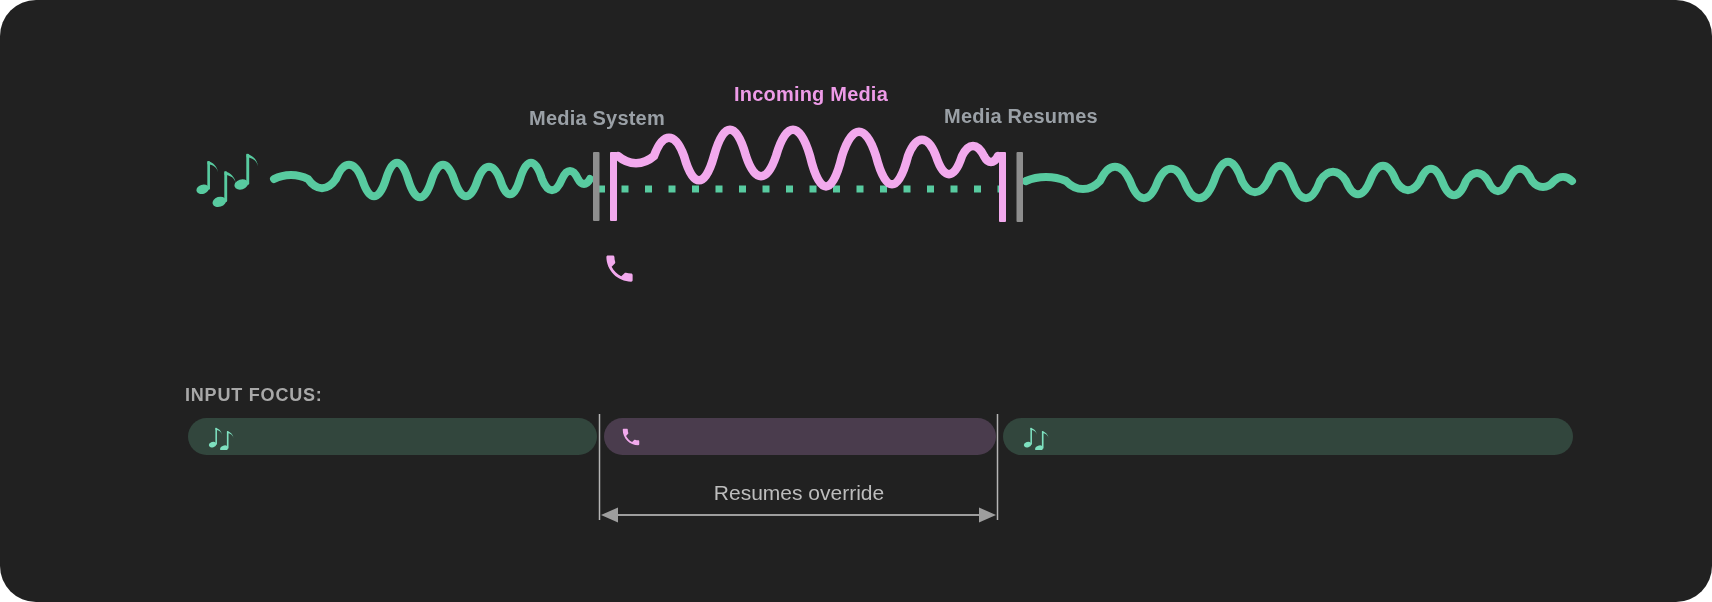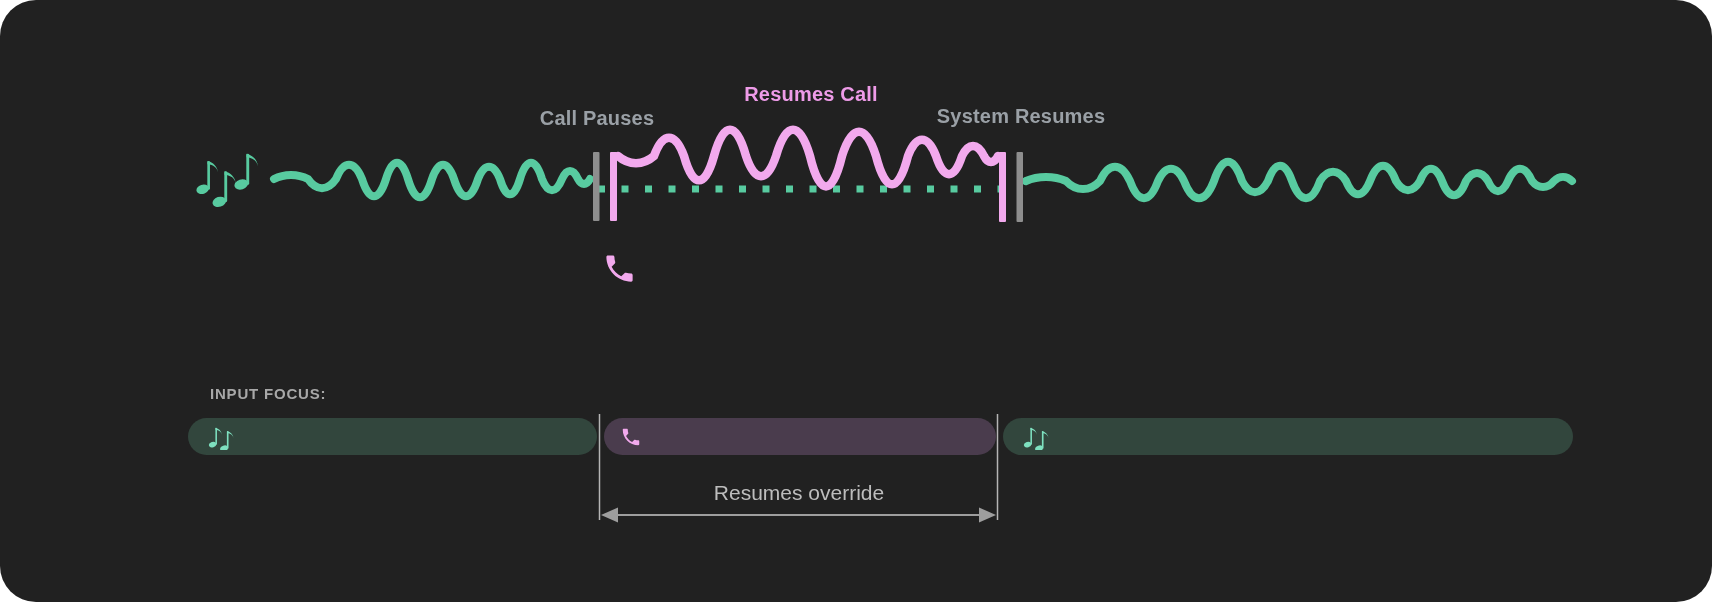--- a/index.html
+++ b/index.html
@@ -30,22 +30,22 @@
   .note-green{fill:var(--media-green)}
   .note-light{fill:var(--media-icon-green)}
   .phone-pink{fill:var(--call-pink)}
   .vline{stroke:var(--line-gray);stroke-width:1.5}
   .arrow-line{stroke:var(--arrow-gray);stroke-width:2}
   .arrow-head{fill:var(--arrow-gray)}
   .lbl{position:absolute;transform:translateX(-50%);white-space:nowrap;
     font-size:20px;font-weight:600;letter-spacing:.2px}
   .lbl-media{color:var(--label-gray)}
   .lbl-call{color:var(--call-pink-label)}
-  .heading{position:absolute;left:210px;top:385px;color:var(--heading-gray);
-    font-size:15px;font-weight:700;letter-spacing:.8px}
+  .heading{position:absolute;left:185px;top:385px;color:var(--heading-gray);
+    font-size:18px;font-weight:700;letter-spacing:.8px}
   .override-lbl{position:absolute;left:799px;top:481px;transform:translateX(-50%);
     color:var(--override-gray);font-size:21px;font-weight:400;white-space:nowrap}
   .focus-bar{position:absolute;top:418px;height:37px;border-radius:18.5px;
     display:flex;align-items:center}
   .bar-media{background:var(--media-bar-bg);padding-left:20px}
   .bar-call{background:var(--call-bar-bg);padding-left:16px}
   .bar1{left:188px;width:409px}
   .bar2{left:604px;width:392px}
   .bar3{left:1003px;width:570px}
 </style>
@@ -84,23 +84,23 @@
 
     <use href="#phone-glyph" class="phone-pink" x="602" y="251" width="35" height="35"></use>
 
     <line class="vline" x1="599.5" y1="414" x2="599.5" y2="520"></line>
     <line class="vline" x1="997.5" y1="414" x2="997.5" y2="520"></line>
     <line class="arrow-line" x1="614" y1="515" x2="983" y2="515"></line>
     <polygon class="arrow-head" points="601,515 618,507.5 618,522.5"></polygon>
     <polygon class="arrow-head" points="996,515 979,507.5 979,522.5"></polygon>
   </svg>
 
-  <div class="lbl lbl-media" style="left:597px;top:107px">Call Pauses</div>
-  <div class="lbl lbl-call" style="left:811px;top:83px">Resumes Call</div>
-  <div class="lbl lbl-media" style="left:1021px;top:105px">System Resumes</div>
+  <div class="lbl lbl-media" style="left:597px;top:107px">Media System</div>
+  <div class="lbl lbl-call" style="left:811px;top:83px">Incoming Media</div>
+  <div class="lbl lbl-media" style="left:1021px;top:105px">Media Resumes</div>
 
   <div class="heading">INPUT FOCUS:</div>
 
   <div class="focus-bar bar-media bar1">
     <svg width="30" height="26" viewBox="0 0 30 26" class="note-light">
       <use href="#eighth-note" x="0" y="2" width="15" height="22"></use>
       <use href="#eighth-note" x="11" y="5" width="16" height="23"></use>
     </svg>
   </div>
 

